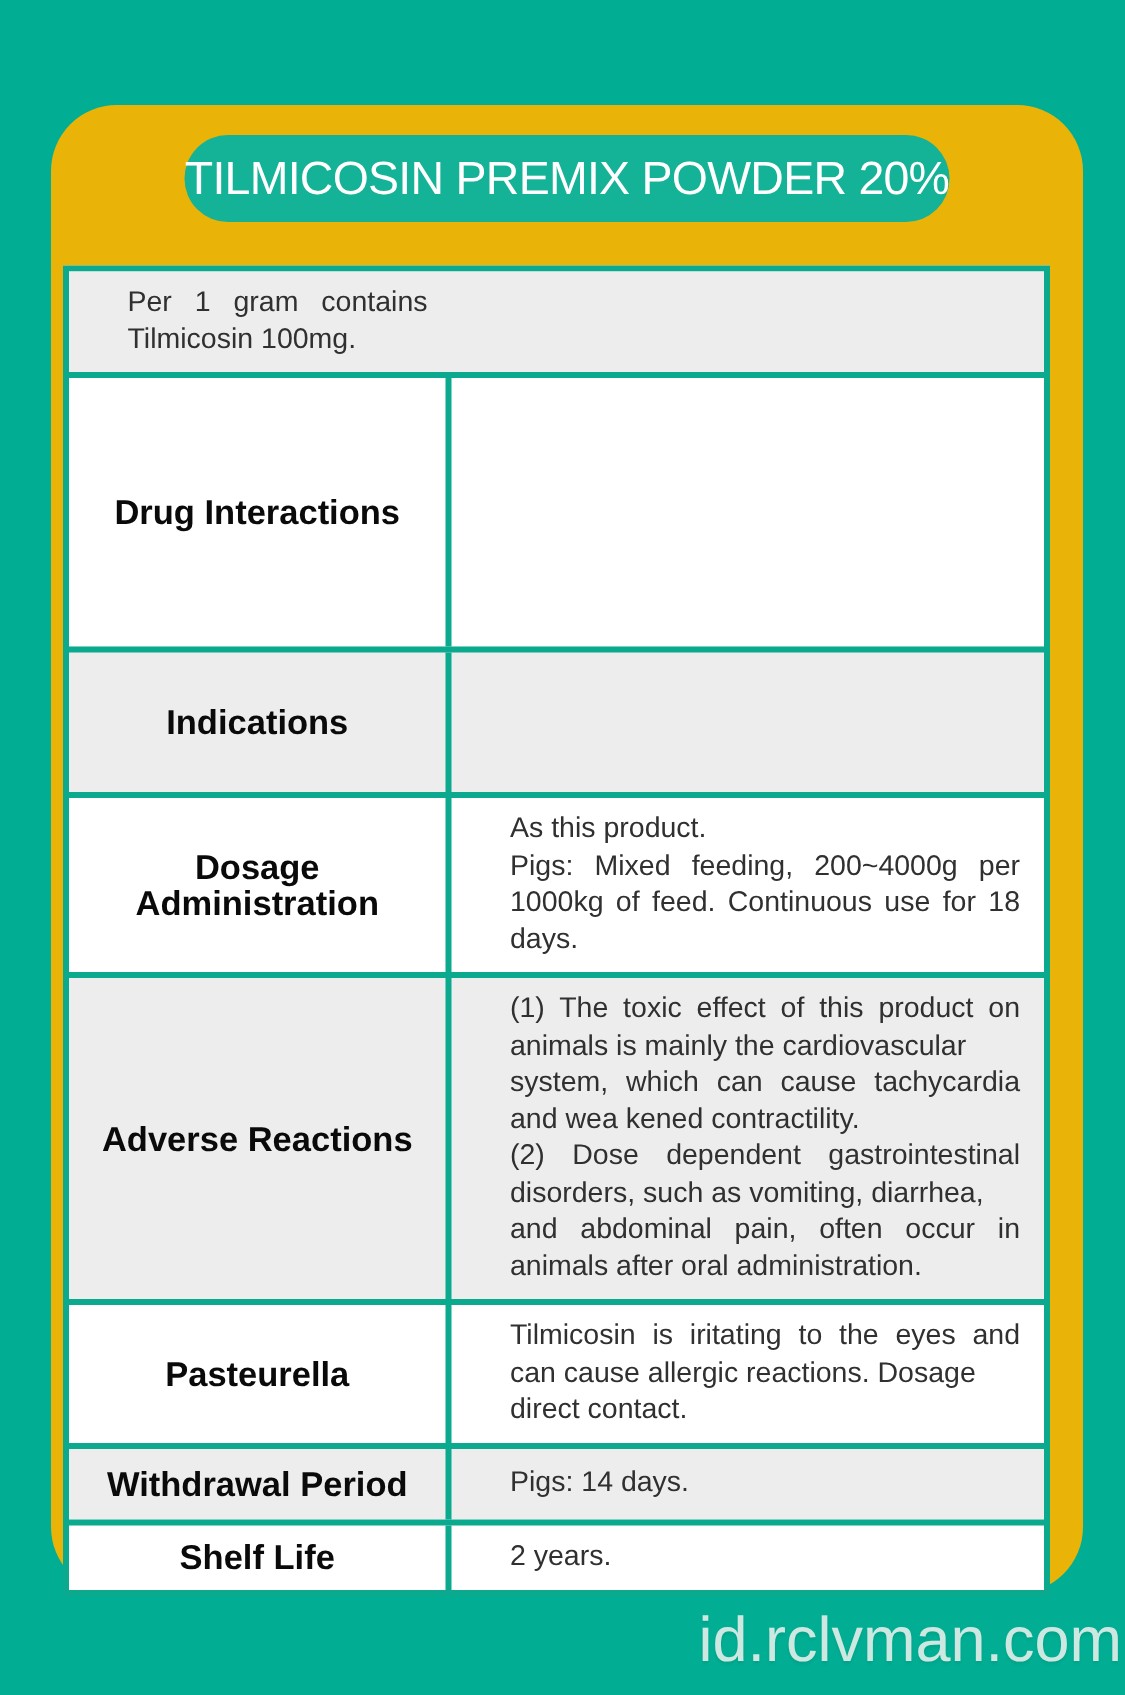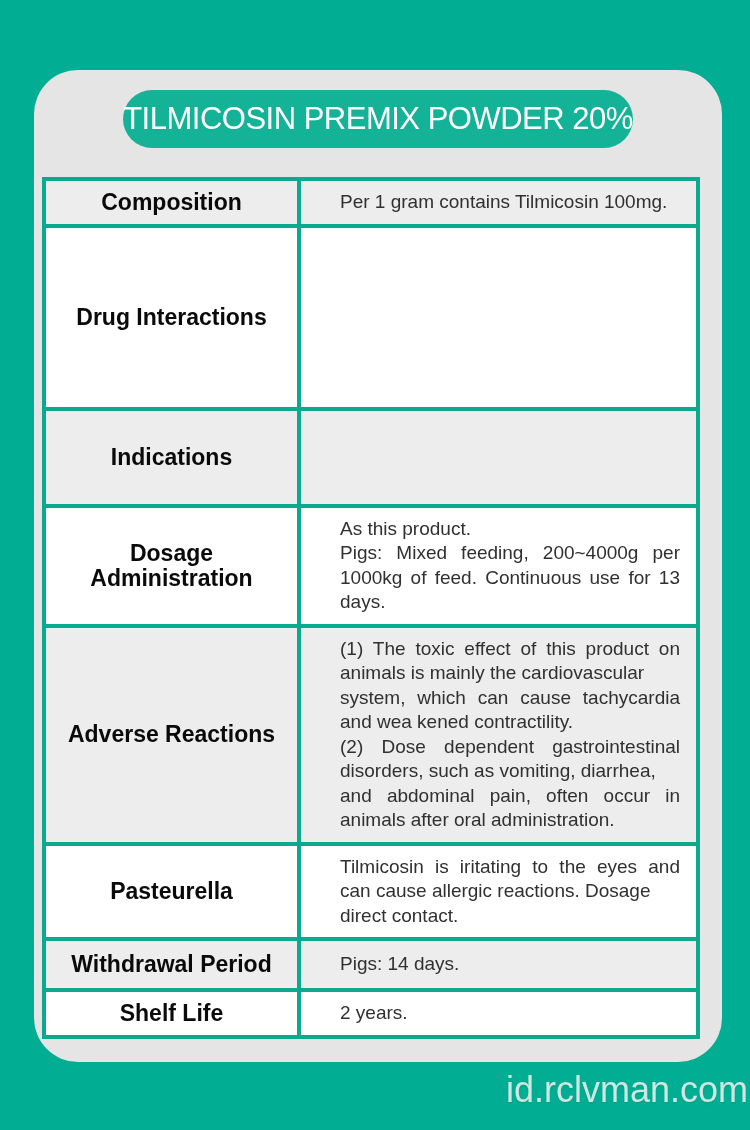--- a/index.html
+++ b/index.html
@@ -15,21 +15,21 @@
     background: #01AE93;
     overflow: hidden;
   }
 
   .card {
     position: absolute;
     left: 34px;
     top: 70px;
     right: 28px;
     height: 992px;
-    background: #e5e5e5;
+    background: #eab308;
     border-radius: 44px;
   }
 
   .title-pill {
     margin: 20px auto 0 auto;
     width: 510px;
     height: 58px;
     background: #14B296;
     border-radius: 29px;
     display: flex;
@@ -83,55 +83,54 @@
     line-height: 24.5px;
     color: #303030;
     text-align: justify;
     white-space: pre-line;
   }
 
   .watermark {
     position: absolute;
     right: 2px;
     top: 1072px;
-    font-size: 36px;
+    font-size: 42px;
     color: #CDE8E1;
     line-height: 1;
     text-shadow: 0 2px 2px rgba(0,0,0,0.06);
   }
 </style>
 </head>
 <body>
 
 <div class="card">
 
   <div class="title-pill">
     <span class="title-text">TILMICOSIN PREMIX POWDER 20%</span>
   </div>
 
   <div class="info-table">
 
     <div class="row" style="min-height: 40px;">
-      <div class="cell-label">Composition</div>
       <div class="cell-value">Per 1 gram contains Tilmicosin 100mg.</div>
     </div>
 
     <div class="row" style="min-height: 183px;">
       <div class="cell-label">Drug Interactions</div>
     </div>
 
     <div class="row" style="min-height: 97px;">
       <div class="cell-label">Indications</div>
     </div>
 
     <div class="row" style="min-height: 97px;">
       <div class="cell-label">Dosage
 Administration</div>
       <div class="cell-value">As this product.
-Pigs: Mixed feeding, 200~4000g per 1000kg of feed. Continuous use for 13 days.</div>
+Pigs: Mixed feeding, 200~4000g per 1000kg of feed. Continuous use for 18 days.</div>
     </div>
 
     <div class="row" style="min-height: 208px;">
       <div class="cell-label">Adverse Reactions</div>
       <div class="cell-value">(1) The toxic effect of this product on animals is mainly the cardiovascular
 system, which can cause tachycardia and wea kened contractility.
 (2) Dose dependent gastrointestinal disorders, such as vomiting, diarrhea,
 and abdominal pain, often occur in animals after oral administration.</div>
     </div>
 

